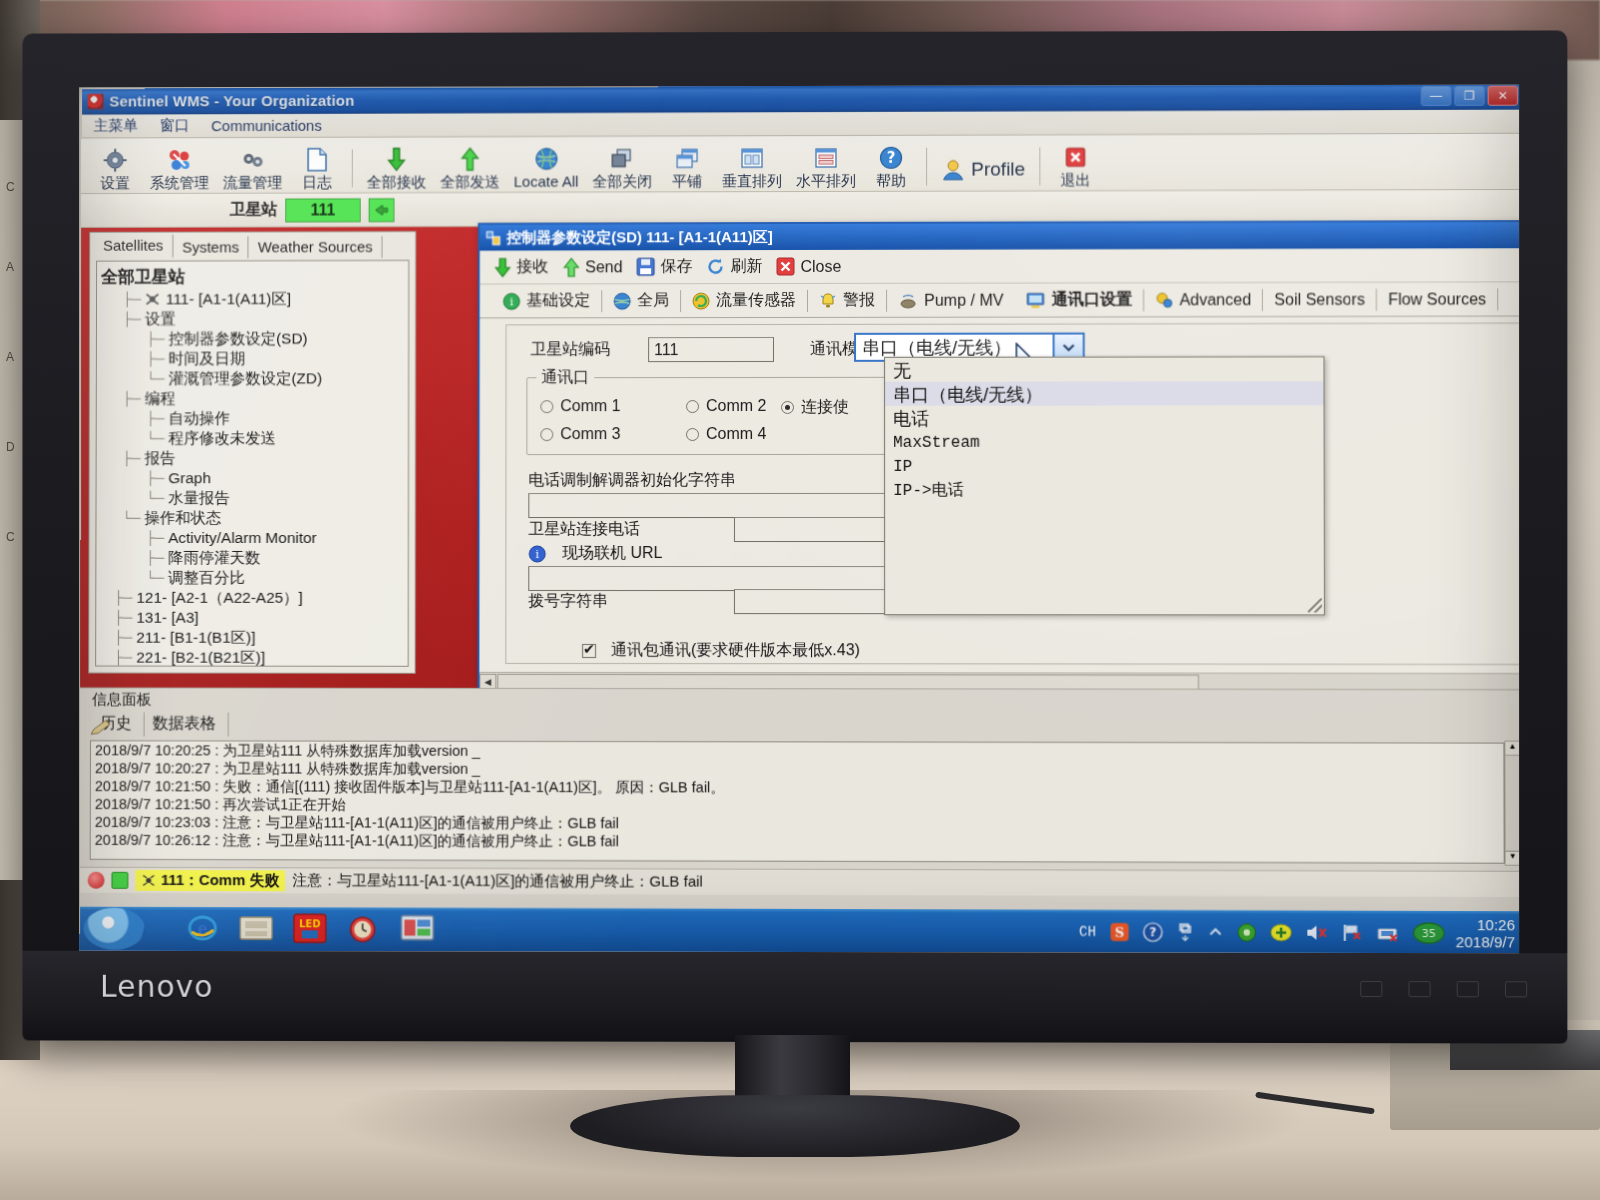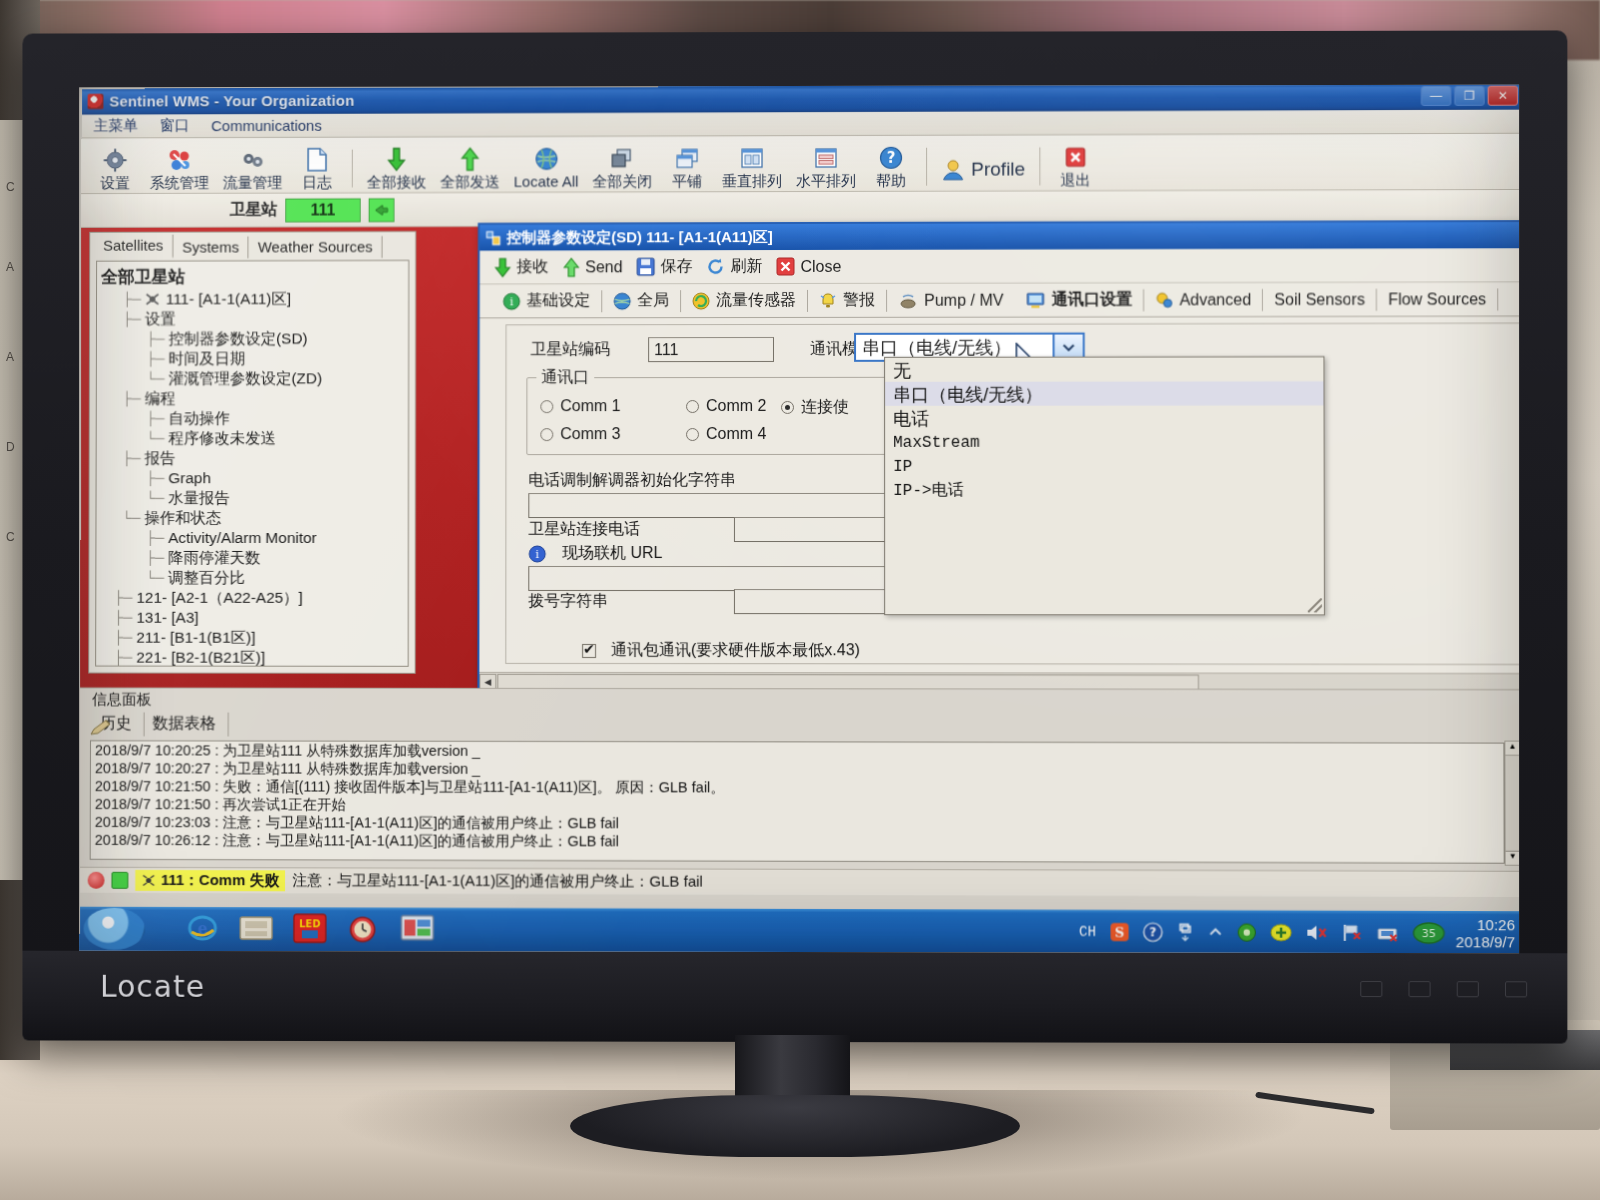--- a/index.html
+++ b/index.html
@@ -1039,21 +1039,21 @@
         </div>
 
       </div>
 
       <div id="vignette"></div>
       <div id="glare"></div>
     </div>
   </div>
 
   <div id="monitor-chin"></div>
-  <div id="brand">Locate</div>
+  <div id="brand">Lenovo</div>
   <div id="chin-buttons">
     <div class="chin-btn"></div>
     <div class="chin-btn"></div>
     <div class="chin-btn"></div>
     <div class="chin-btn"></div>
   </div>
 </div>
 
 <div id="stand-neck"></div>
 <div id="stand-base"></div>

